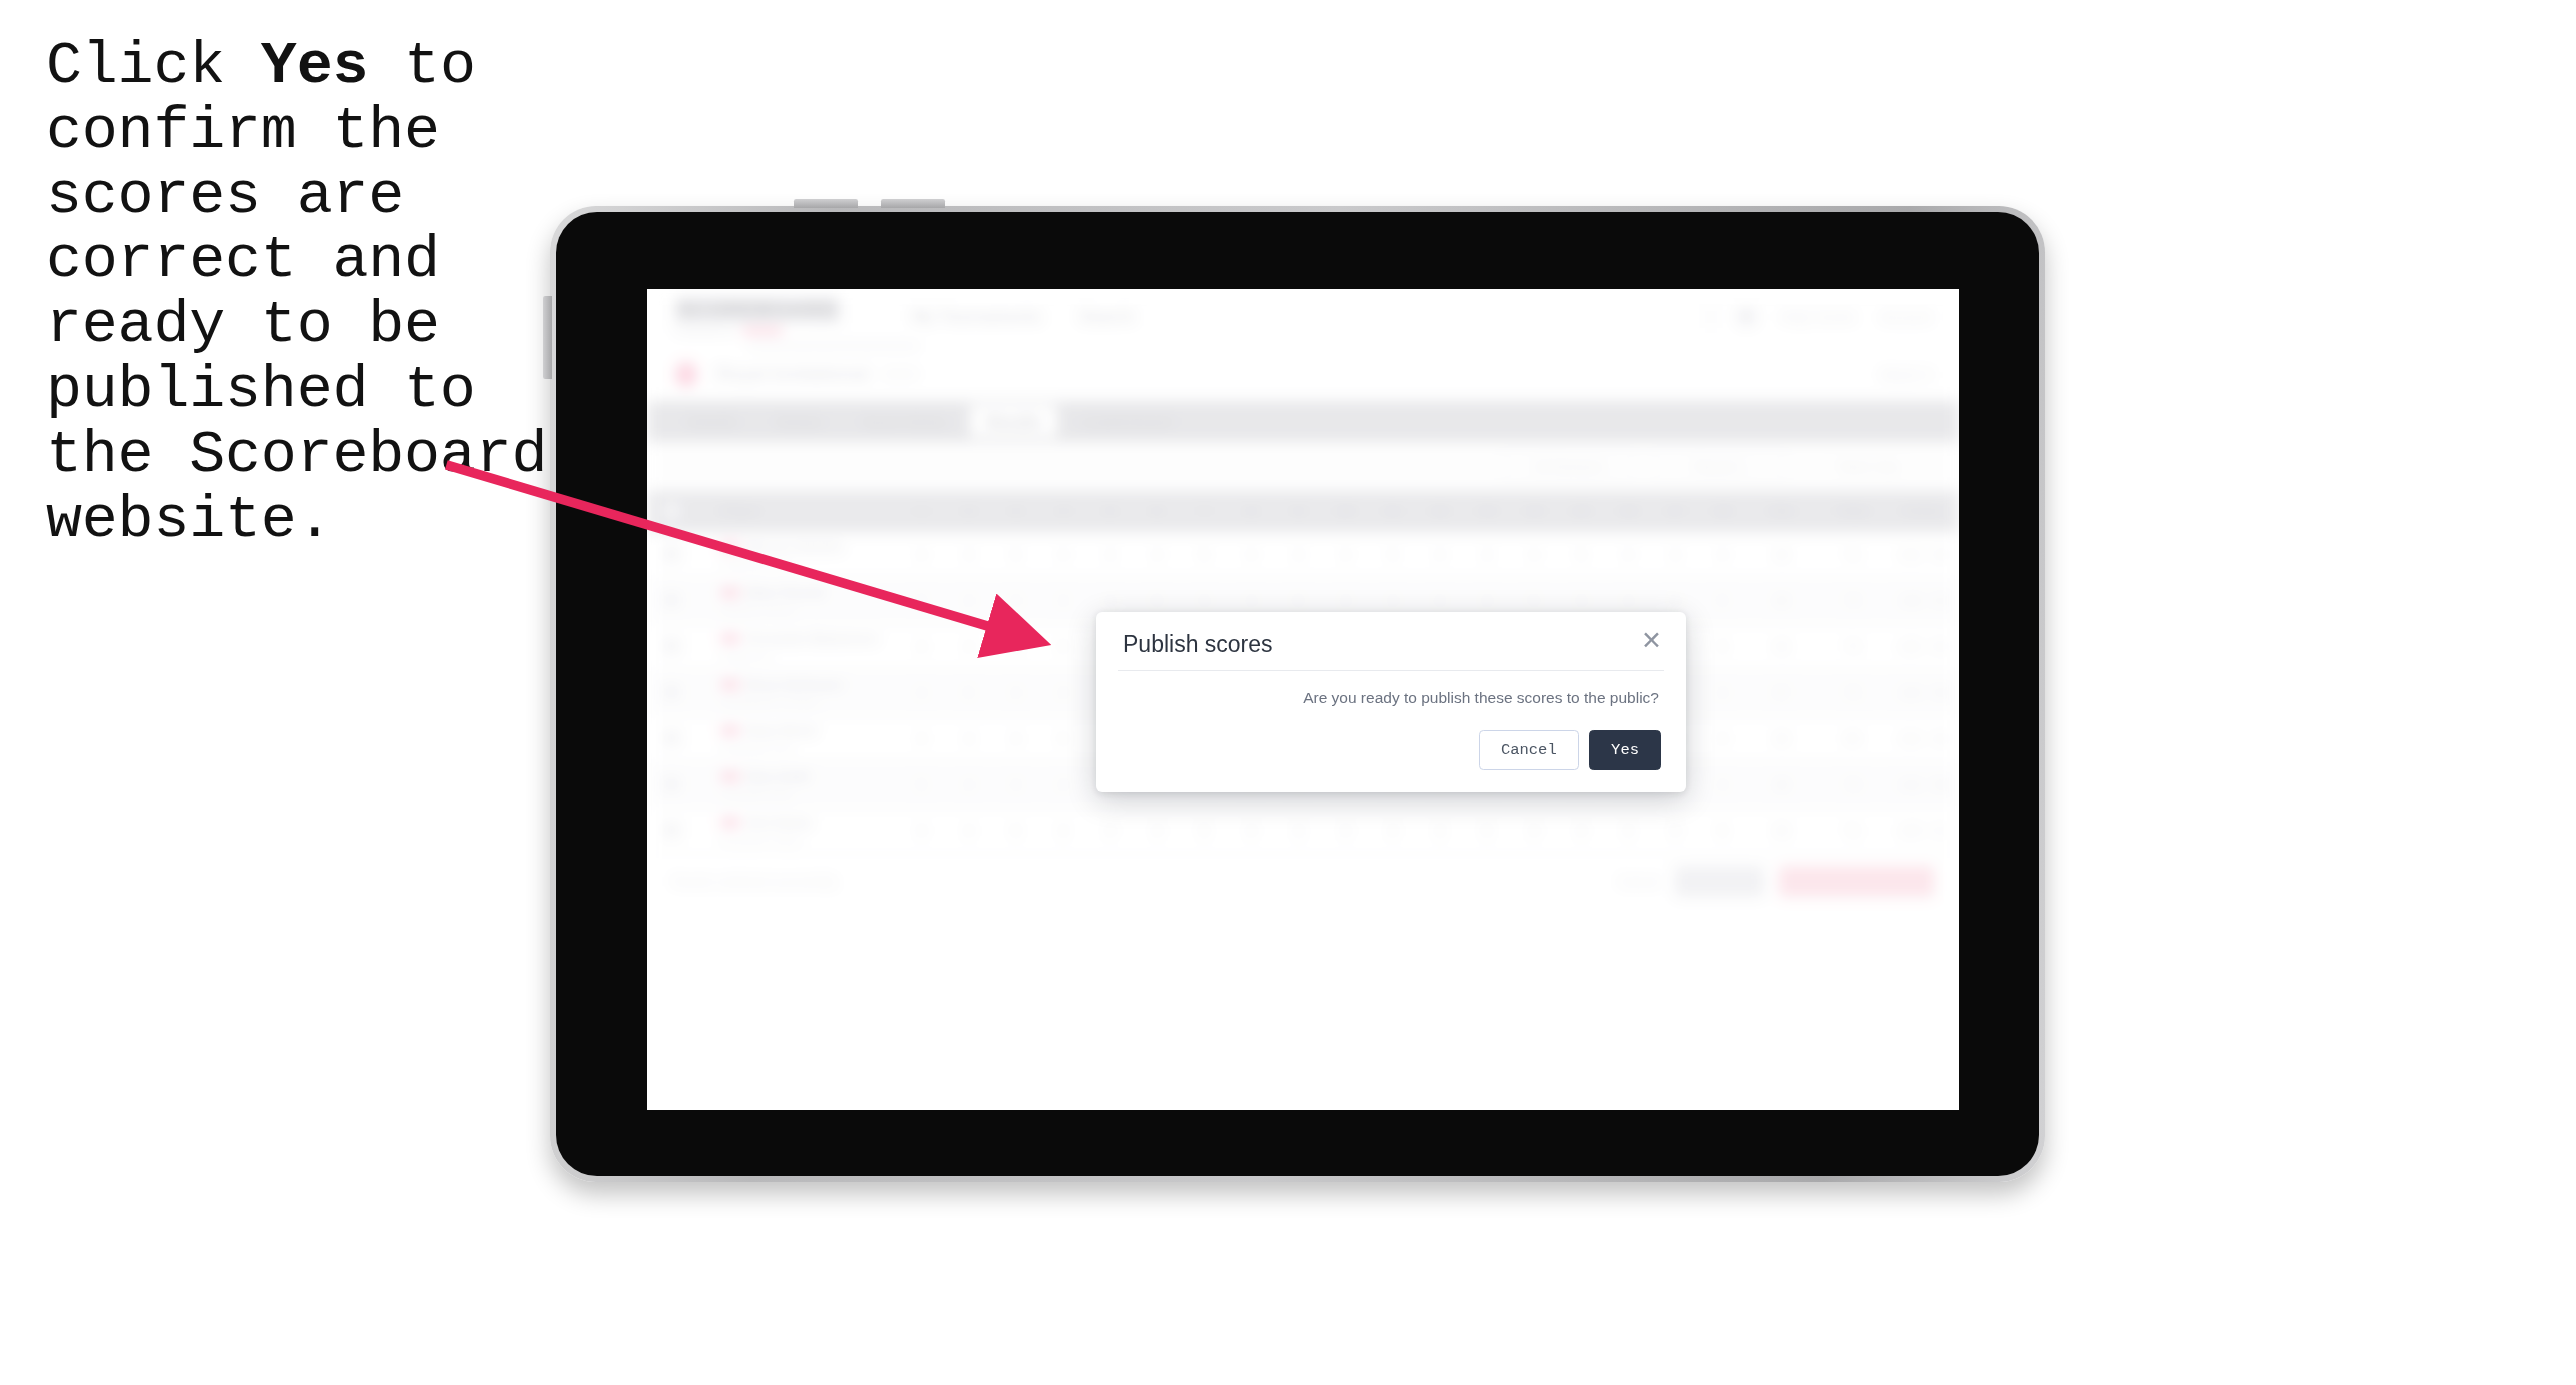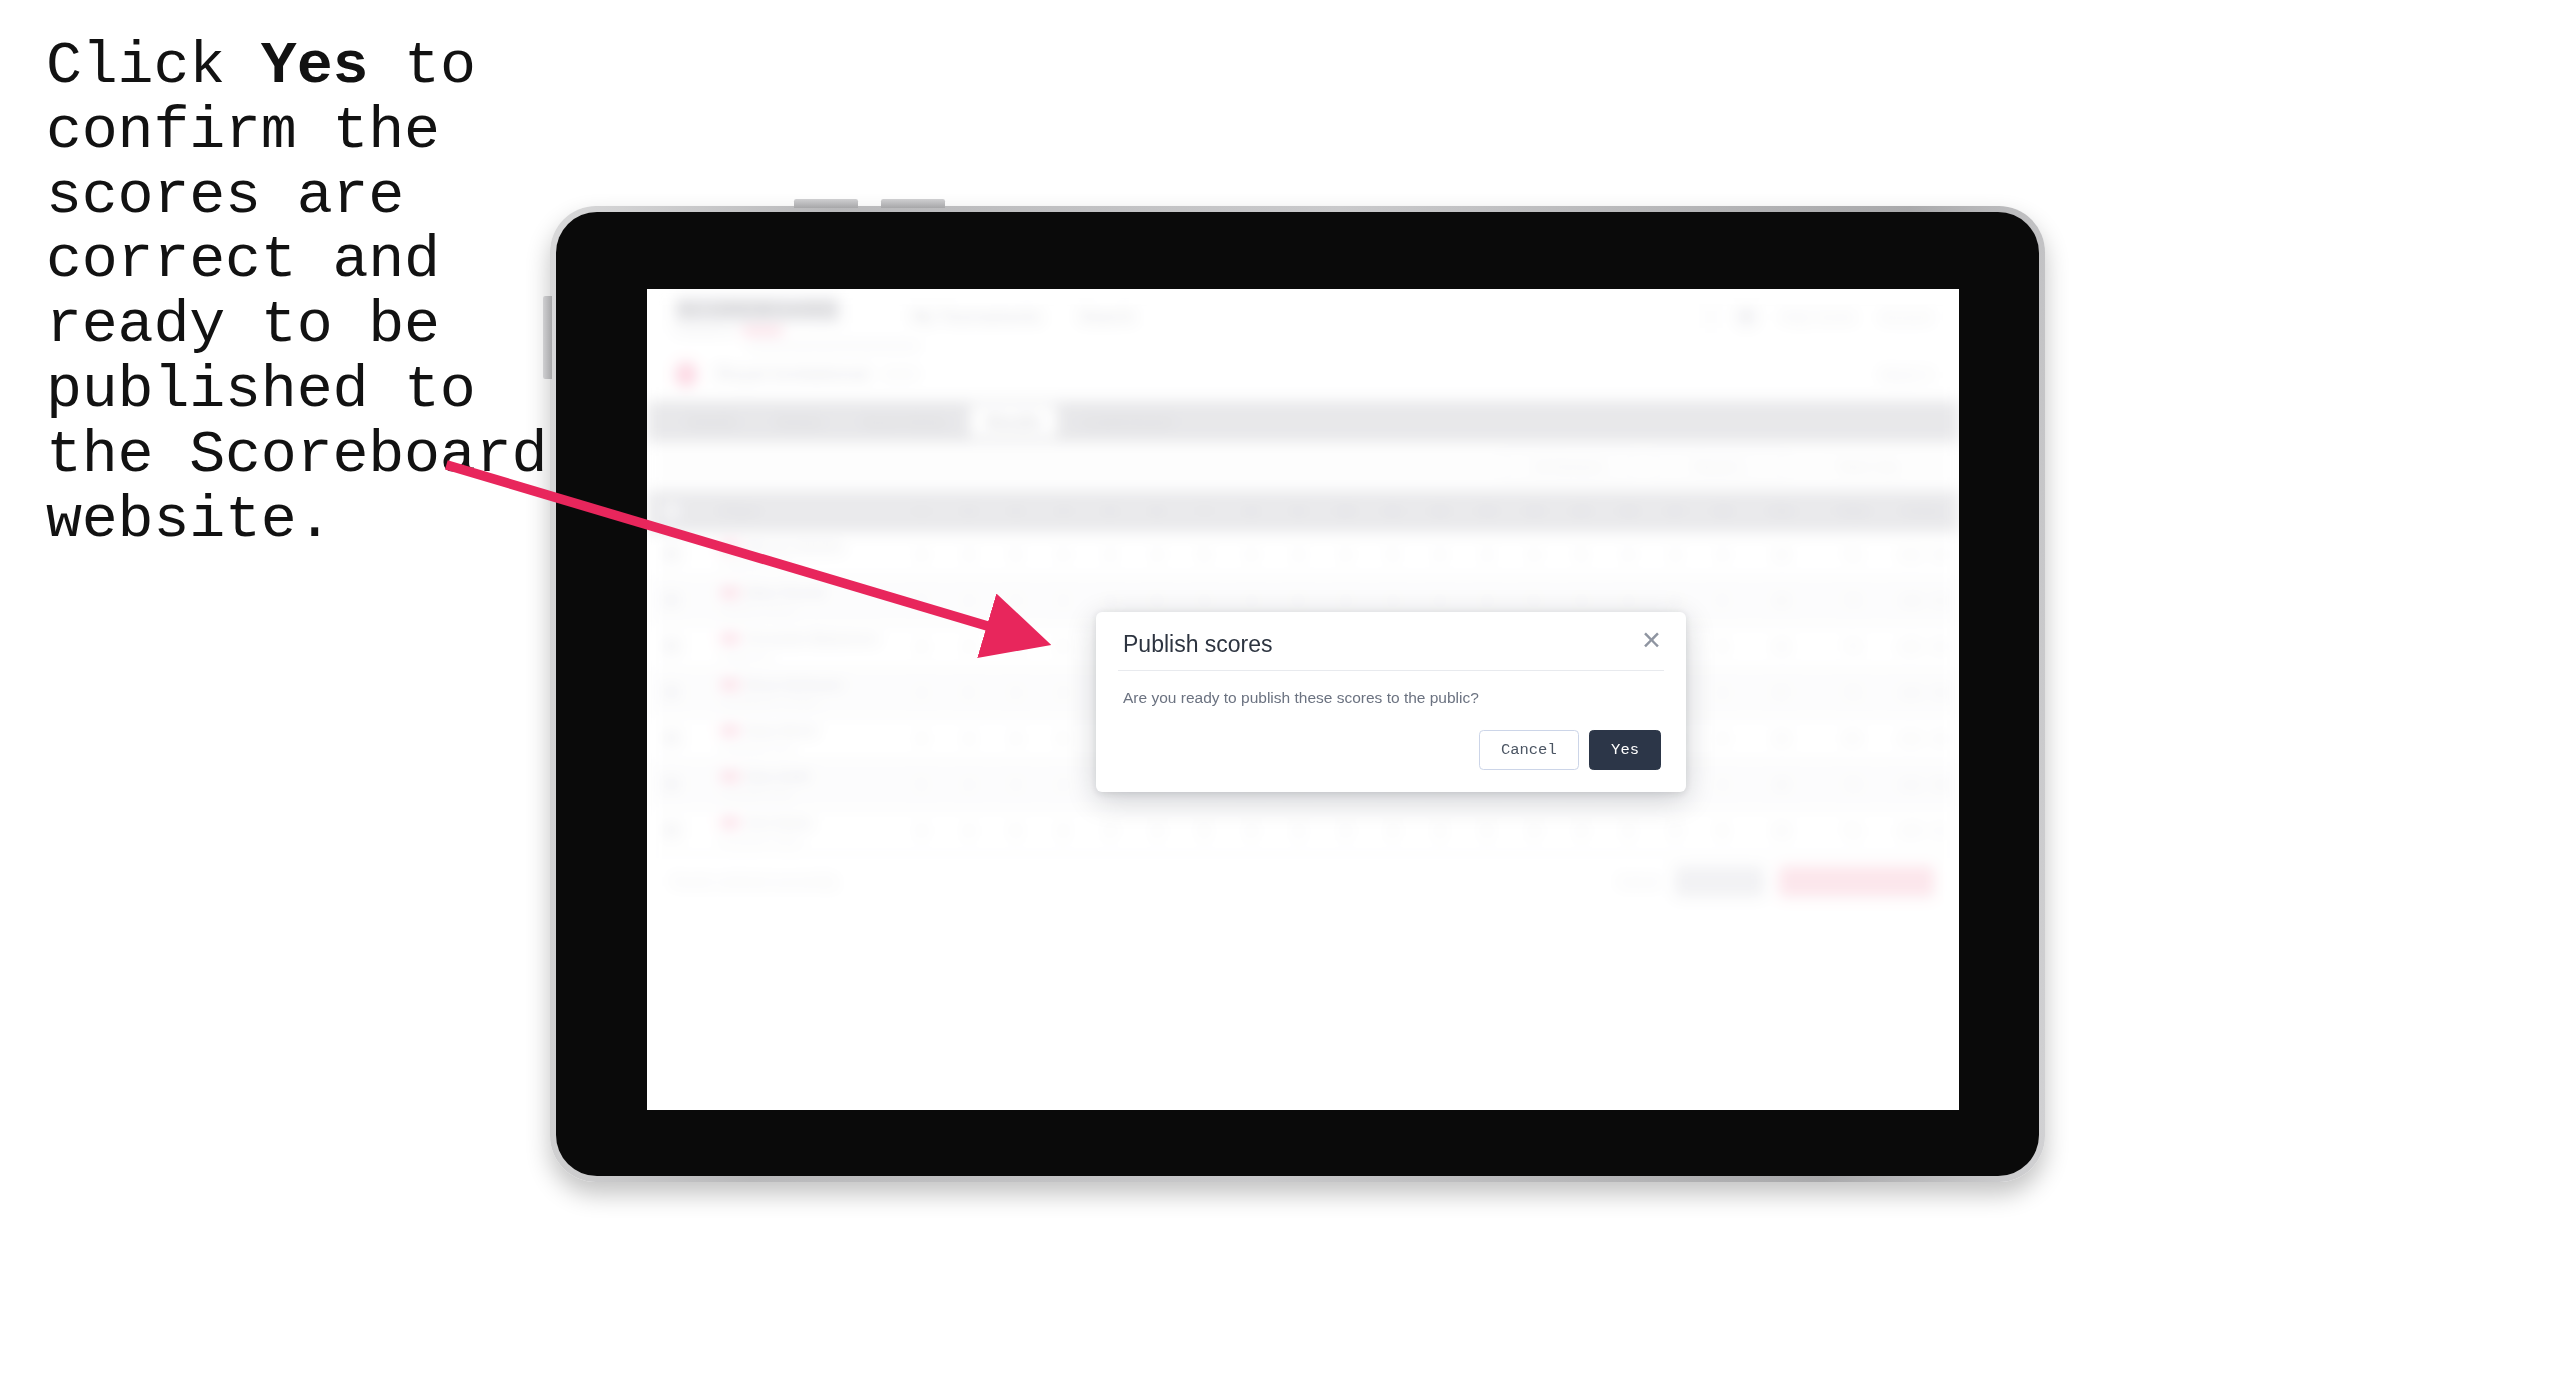--- a/index.html
+++ b/index.html
@@ -225,21 +225,21 @@
   }
   .modal-close {
     position: absolute;
     right: 24px; top: 16.3px;
     font-size: 25px; line-height: 1;
     color: #8f95a1;
     font-weight: 300;
     cursor: pointer;
   }
   .modal-sep { height: 0.7px; background: #e8eaee; margin: 0 22px; }
-  .modal-body { padding: 18px 27px 7.4px 27px; }
+  .modal-body { padding: 18px 27px 7.4px 27px; text-align: right; }
   .modal-text {
     font-size: 15.5px;
     color: #6b7280;
     font-family: "Liberation Sans", sans-serif;
   }
   .modal-foot {
     padding: 16.3px 25px 22px 25px;
     display: flex; justify-content: flex-end; align-items: center; gap: 10.4px;
   }
   .btn {

